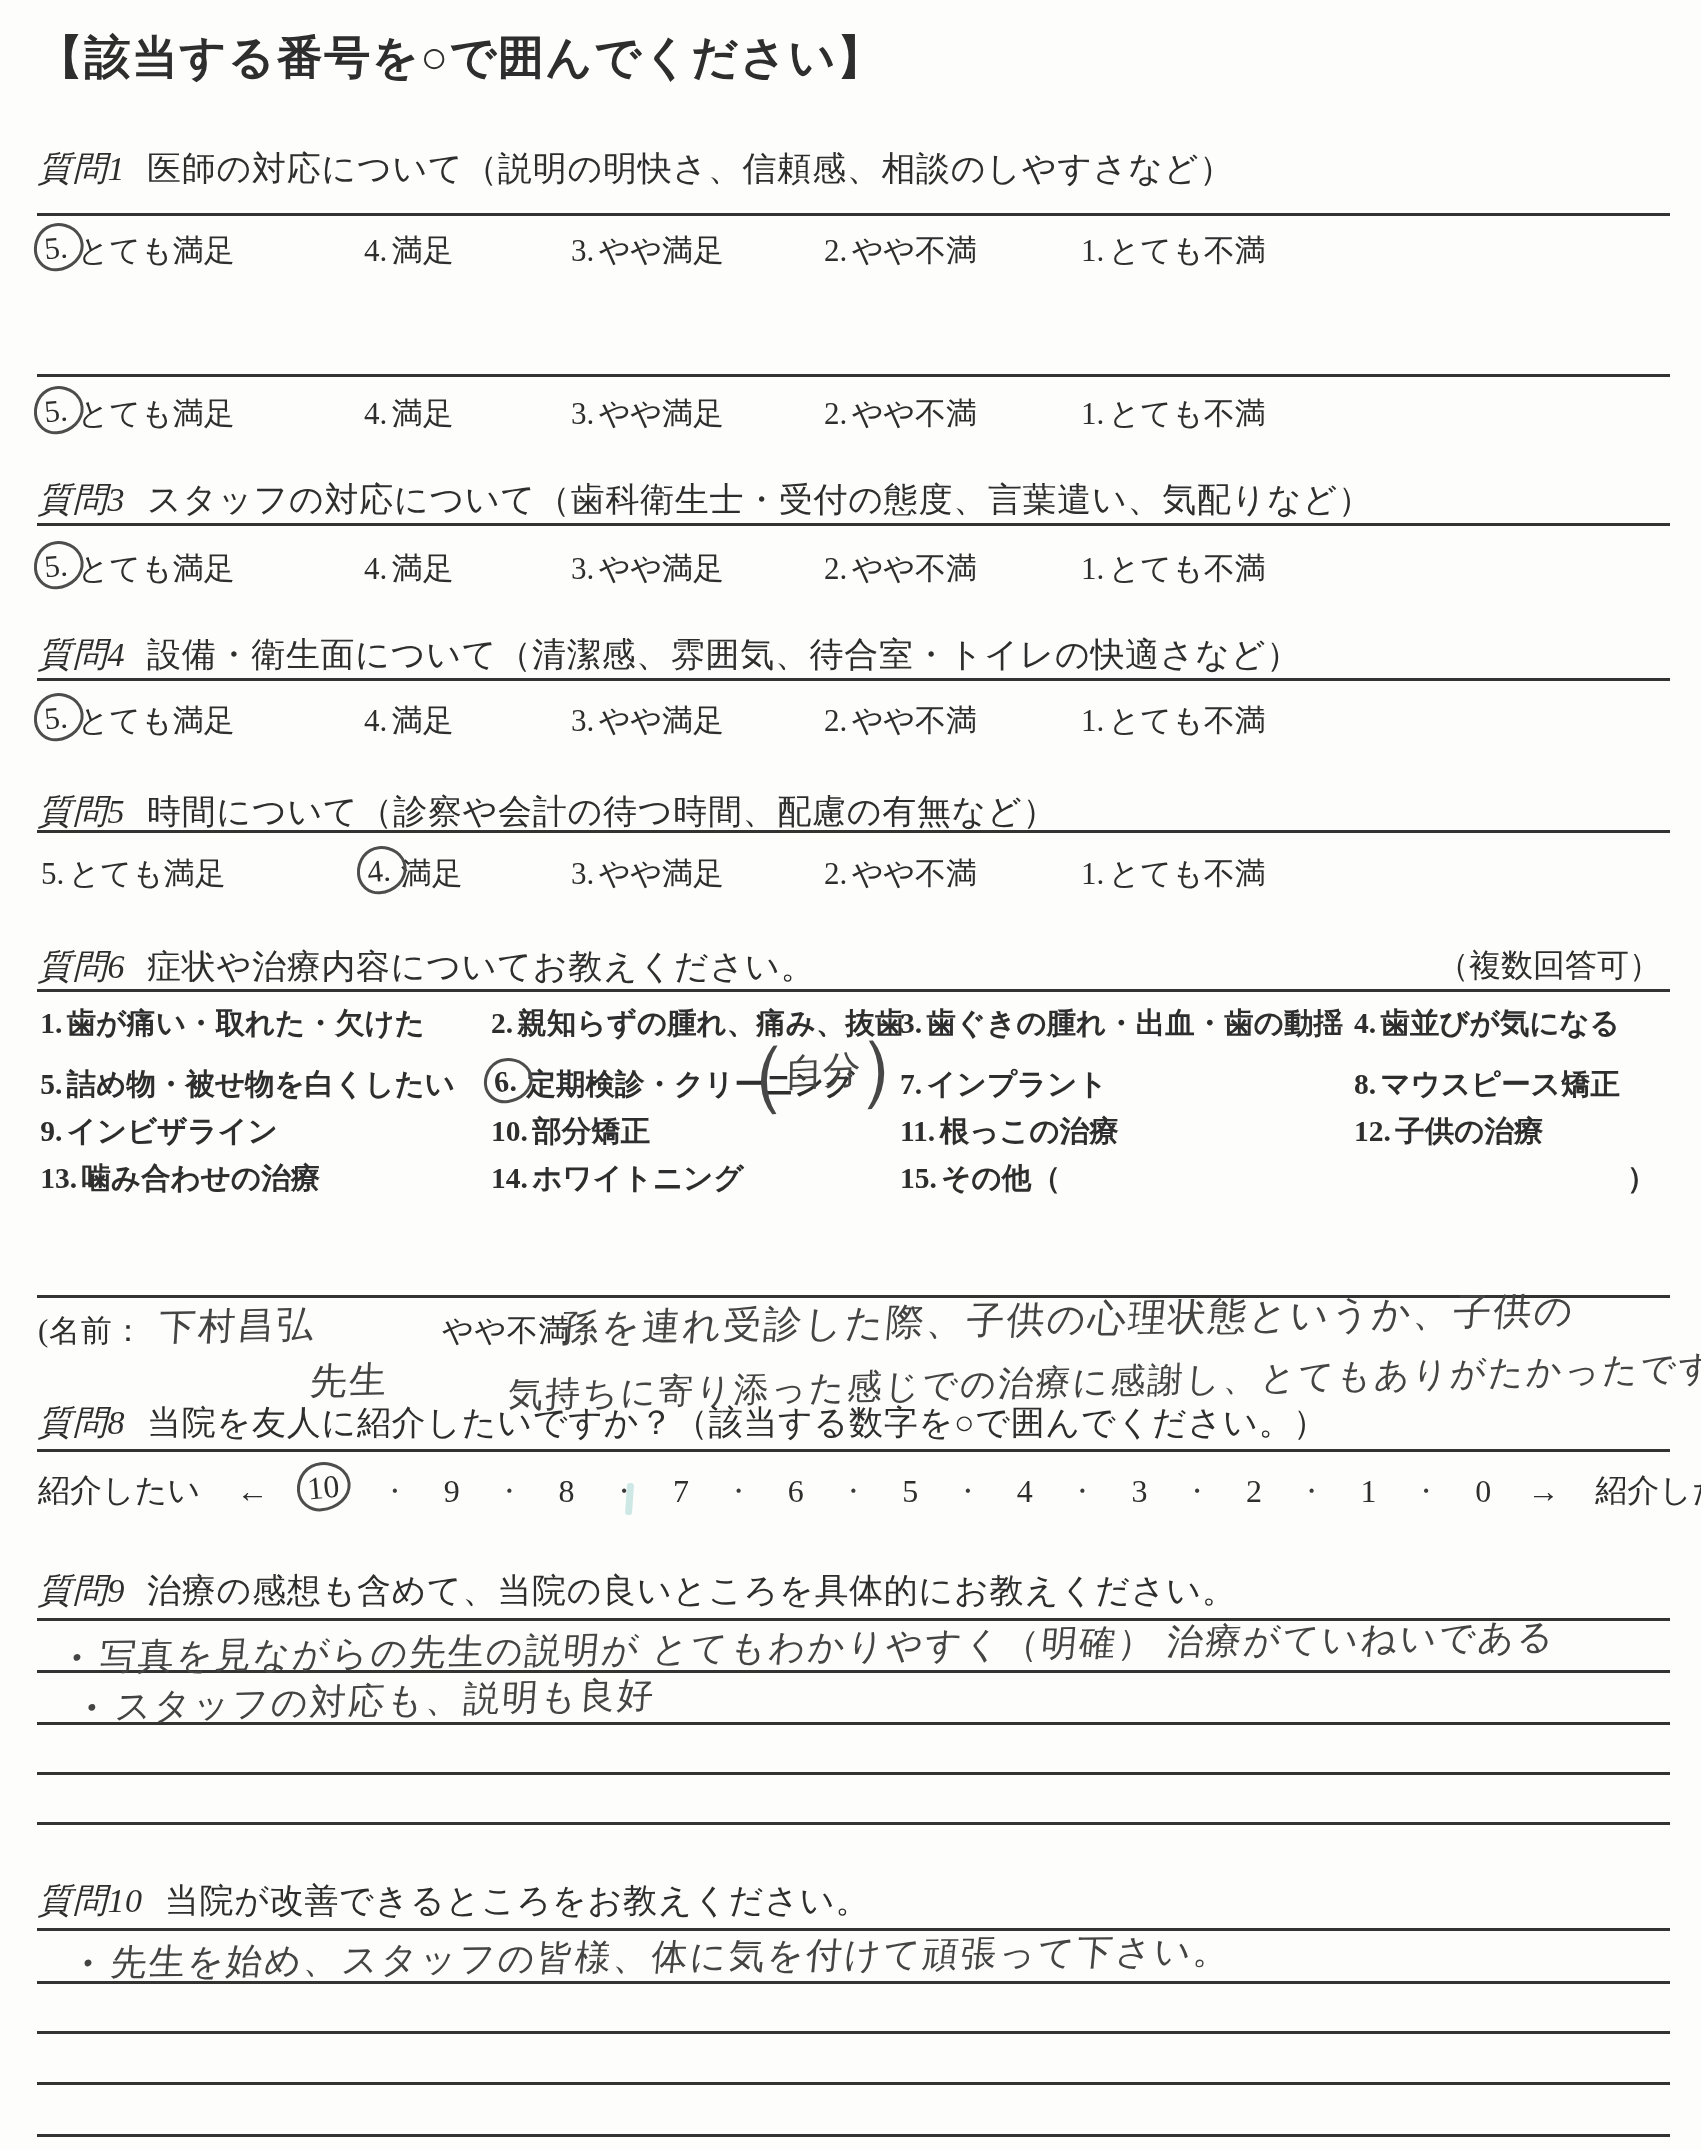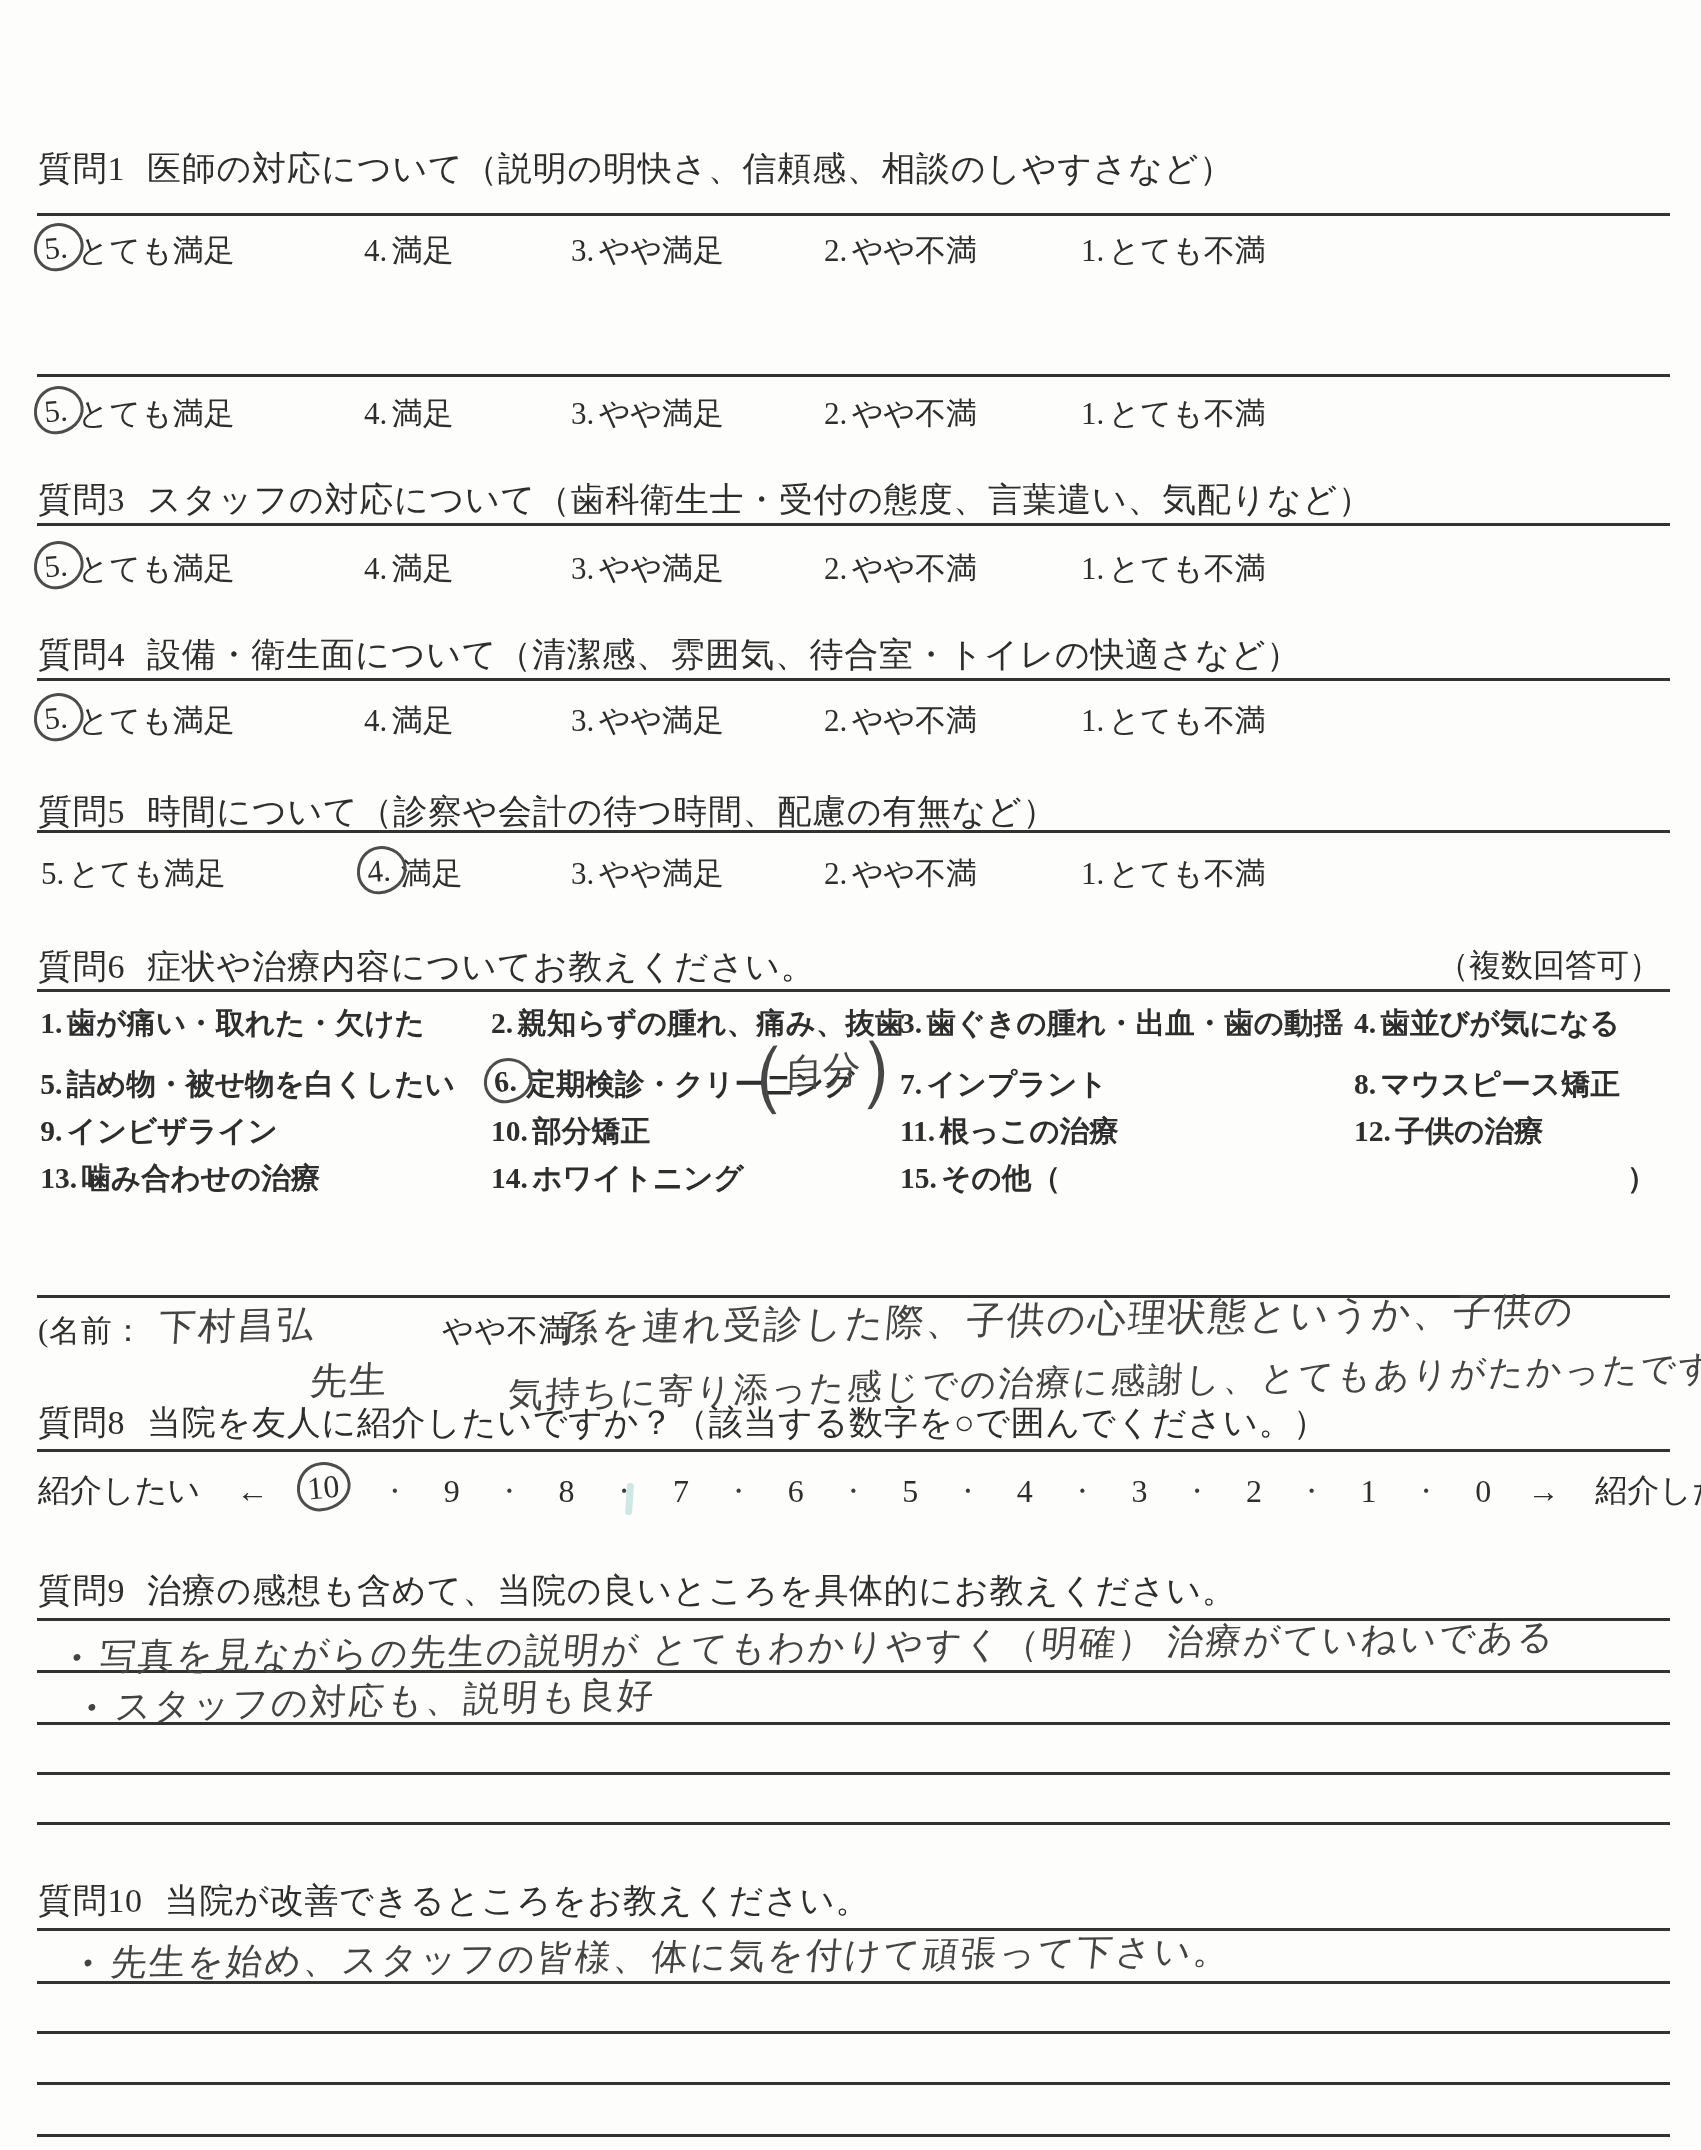--- a/index.html
+++ b/index.html
@@ -6,21 +6,21 @@
   .page{
     position:relative;
     width:1701px;height:2151px;
     background:#fdfdfc;
     font-family:"Liberation Serif","DejaVu Serif",serif;
     color:#2e2e2e;
     overflow:hidden;
   }
   .title{position:absolute;left:37px;top:26.6px;font-size:46px;font-weight:600;letter-spacing:1.5px;white-space:nowrap;}
   .qhead{position:absolute;left:38px;font-size:34px;white-space:nowrap;letter-spacing:0.7px;}
-  .qhead .qlabel{margin-right:22px;}
+  .qhead .qlabel{margin-right:22px;font-style:italic;}
   .rule{position:absolute;left:37px;width:1633px;height:0;border-top:3px solid #333;}
   .opts{position:absolute;left:41px;display:flex;font-size:31px;white-space:nowrap;}
   .opt{white-space:nowrap;}
   .o1{width:323px}.o2{width:207px}.o3{width:253px}.o4{width:257px}
   .num{margin-right:4.4px;}
   .pen-circle{
     display:inline-block;border:3px solid #4d4d4d;
     border-radius:48% 52% 58% 42% / 55% 48% 52% 45%;
     padding:4.4px 8.9px 1.5px 7.4px;margin:-7.4px -5.9px -4.4px -7.4px;
     transform:rotate(-5deg) translateY(-3px);
@@ -41,20 +41,21 @@
   .ann{position:absolute;left:709px;top:1031px;display:flex;align-items:center;color:#474747;transform:rotate(-3deg) skewX(-4deg);}
   .ann .paren{font-size:80px;font-weight:400;line-height:1;}
   .ann .ann-text{font-size:38px;margin:0 -4.4px;}
   .artifact{position:absolute;left:626px;top:1483px;width:7.4px;height:32px;background:rgba(40,160,150,.22);transform:rotate(4deg);border-radius:3px;}
 </style>
 </head>
 <body>
 
 <div class="page">
 
+  <div class="title">【該当する番号を○で囲んでください】</div>
 
   <div class="qhead" style="top:146px">
     <span class="qlabel">質問1</span><span>医師の対応について（説明の明快さ、信頼感、相談のしやすさなど）</span>
   </div>
   <div class="rule" style="top:213px"></div>
   <div class="opts" style="top:230px">
     <span class="opt o1"><span class="pen-circle"><span class="num">5.</span></span><span>とても満足</span></span>
     <span class="opt o2"><span class="num">4.</span><span>満足</span></span>
     <span class="opt o3"><span class="num">3.</span><span>やや満足</span></span>
     <span class="opt o4"><span class="num">2.</span><span>やや不満</span></span>

